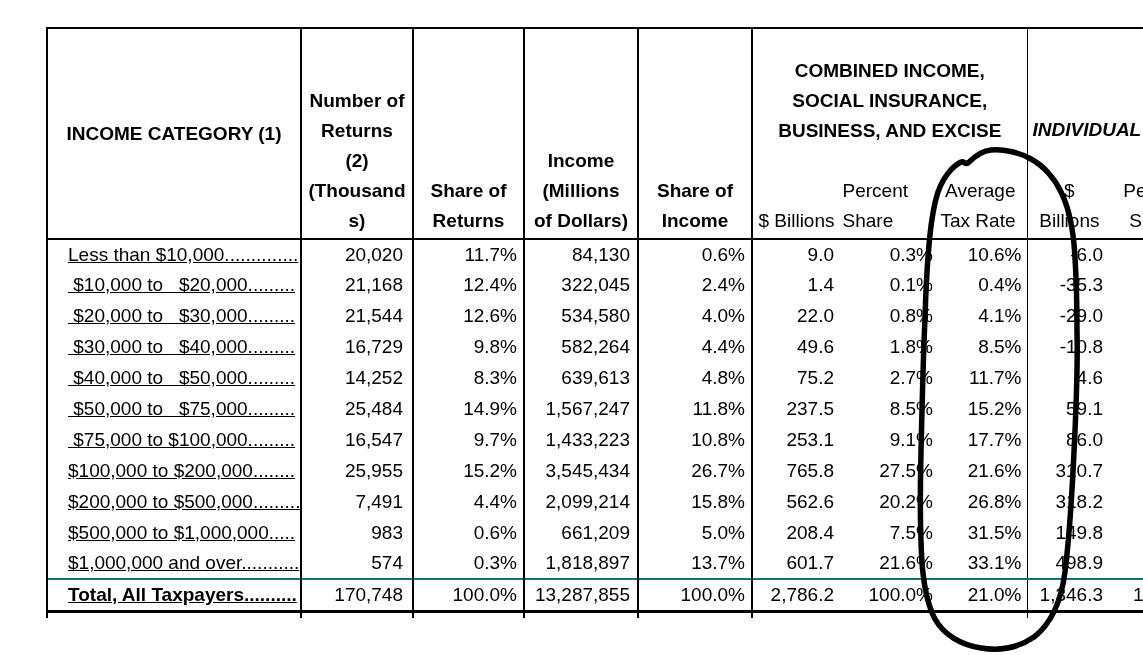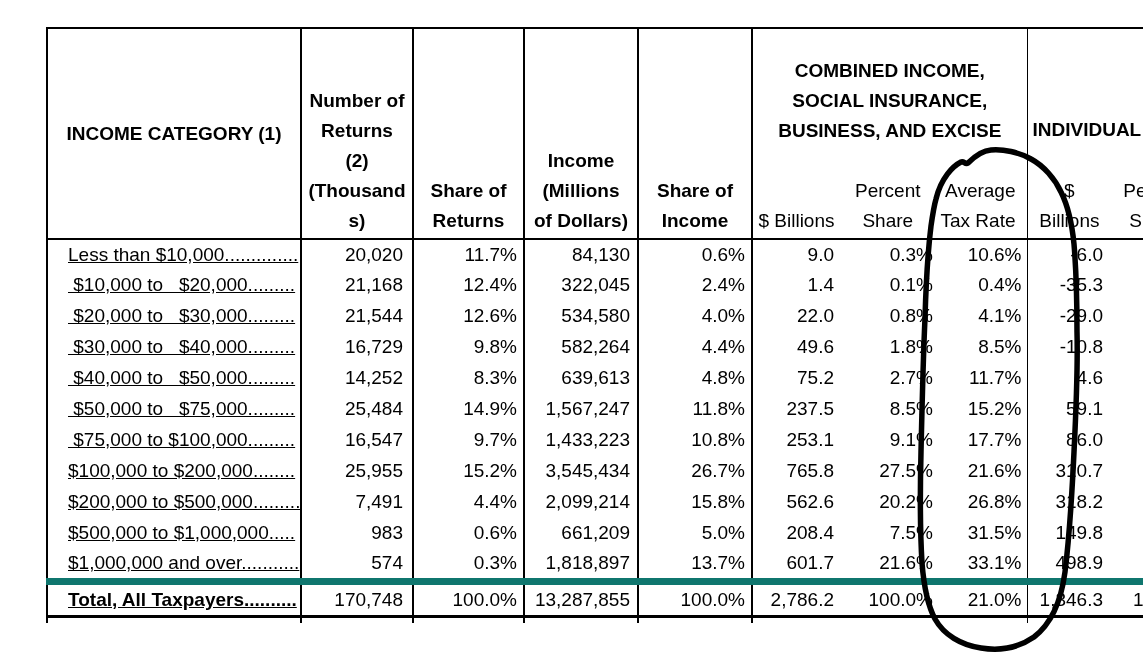--- a/index.html
+++ b/index.html
@@ -10,32 +10,32 @@
   table.tax-table{
     border-collapse:collapse;table-layout:fixed;
     position:absolute;left:46px;top:27px;width:1159px;
   }
   th,td{padding:0;margin:0;font-weight:normal;overflow:hidden;}
   
   .bl2{border-left:2px solid #000;}
   .bl1{border-left:1px solid #000;}
   .bt2{border-top:2px solid #000;}
   .hb2{border-bottom:2px solid #000;}
-  tr.total td{border-top:7px solid #0f766e;border-bottom:3px solid #000;height:30px;margin-top:48px;}
+  tr.total td{border-top:2px solid #0f766e;border-bottom:3px solid #000;height:30px;margin-top:48px;}
   tr.stub td{height:5px;border-bottom:none;}
   
   th.h{vertical-align:bottom;font-size:19px;line-height:30px;text-align:center;font-weight:bold;height:209px;}
   th.h .lines{padding-bottom:2px;}
   th.cat{vertical-align:middle;text-align:center;margin-left:24px;}
   .grp-wrap{position:relative;height:209px;border-radius:32px;}
   .grp-title{position:absolute;top:27px;left:0;right:0;text-align:center;font-weight:bold;font-size:19px;line-height:30px;}
-  .ind-title{position:absolute;top:86px;left:5px;font-weight:bold;font-size:19px;line-height:30px;white-space:nowrap;}
+  .ind-title{position:absolute;top:86px;left:5px;font-weight:bold;font-size:19px;line-height:30px;white-space:nowrap;font-style:italic;}
   .subrow{position:absolute;bottom:2px;left:0;right:0;display:flex;align-items:flex-end;font-weight:normal;font-size:19px;line-height:30px;}
   .sub-b  {width:90px;text-align:right;padding-right:8px;box-sizing:border-box;}
-  .sub-ps {width:96px;text-align:center;padding-right:5px;box-sizing:border-box;}
+  .sub-ps {width:96px;text-align:left;padding-right:5px;box-sizing:border-box;}
   .sub-atr{width:89px;text-align:right;padding-right:11px;box-sizing:border-box;}
   .sub-ib {width:84px;text-align:center;box-sizing:border-box;}
   .sub-ips{width:95px;text-align:left;box-sizing:border-box;}
   .sub-ips .l1{padding-left:12px;}
   .sub-ips .l2{padding-left:18px;}
   
   tbody tr.datarow{height:30.9px;}
   tbody td{font-size:19px;line-height:30px;vertical-align:middle;white-space:pre;}
   td.lab{text-align:left;padding-left:20px;text-decoration:underline;}
   td.num{text-align:right;}

